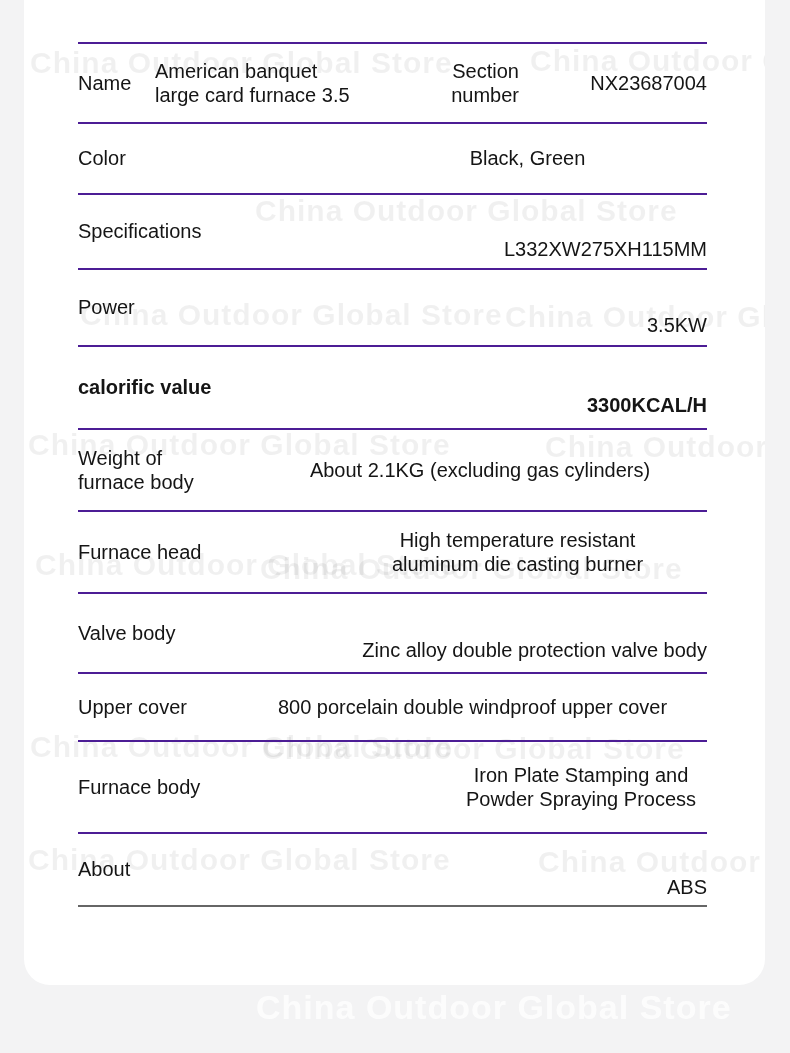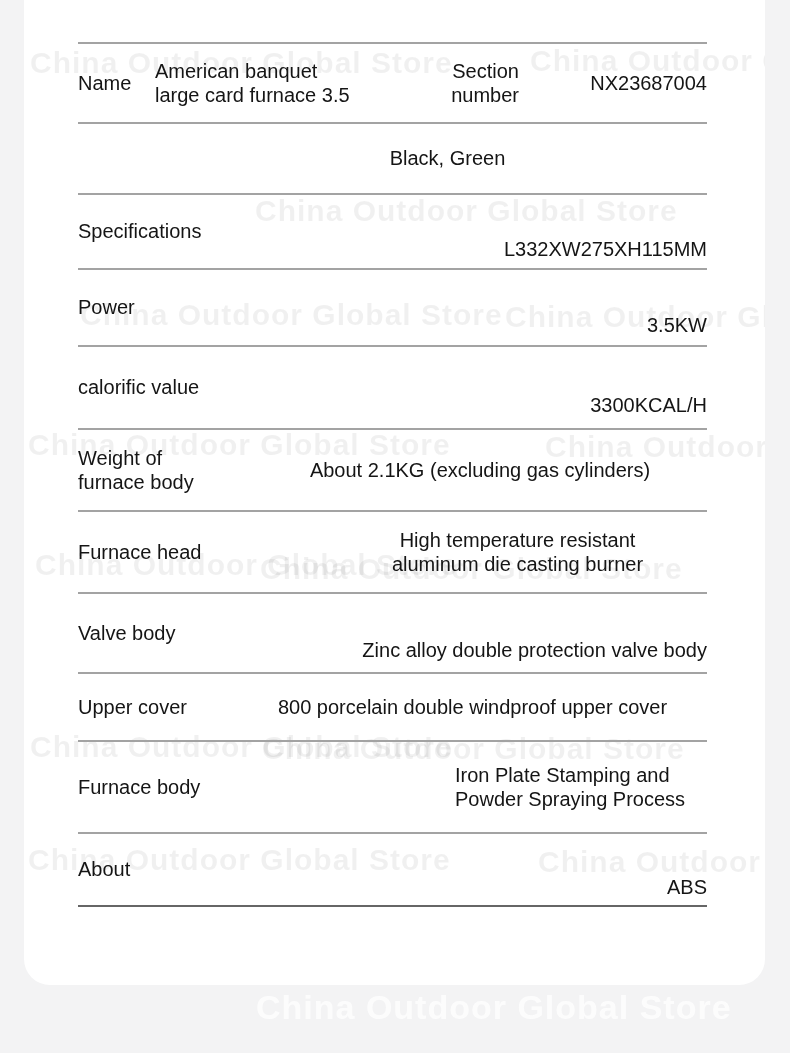--- a/index.html
+++ b/index.html
@@ -58,21 +58,21 @@
     position: absolute;
     left: 54px;
     top: 42px;
     width: 629px;
     z-index: 2;
     border-bottom: 2px solid #666666;
   }
   .row {
     display: flex;
     align-items: center;
-    border-top: 2px solid #a3a3a3;
+    border-top: 2px solid #4c1d95;
     box-sizing: border-box;
     font-size: 20px;
     line-height: 1.22;
   }
   .cell-label {
     width: 160px;
     flex: 0 0 160px;
     text-align: left;
     white-space: pre-line;
   }
@@ -80,21 +80,21 @@
     flex: 1 1 auto;
     white-space: pre-line;
   }
   .v-right  { text-align: right; margin-top: 35px; }
   .v-center { text-align: center; }
   
   .r0  { min-height: 80px; }
   .r1  { min-height: 71px; }
   .r2  { min-height: 75px; }
   .r3  { min-height: 77px; }
-  .r4  { min-height: 83px; }
+  .r4  { min-height: 83px; font-weight: bold; }
   .r5  { min-height: 82px; }
   .r6  { min-height: 80px; }
   .r7  { min-height: 82px; }
   .r8  { min-height: 68px; }
   .r9  { min-height: 92px; }
   .r10 { min-height: 73px; }
   .pad-color   { padding-left: 110px; }
   .pad-head    { padding-left: 90px; }
   .pad-weight  { padding-left: 15px; }
   
@@ -114,20 +114,21 @@
   }
   .cell-section-value {
     flex: 1 1 auto;
     text-align: right;
     white-space: nowrap;
   }
   
   .block-right {
     margin-left: auto;
     width: 252px;
+    text-align: center;
     white-space: pre-line;
   }
 </style>
 </head>
 <body>
 
 <div class="card">
 
   <div class="wm-layer">
     <span class="wm" style="left:6px;   top:46px;">China Outdoor Global Store</span>
@@ -150,20 +151,21 @@
     <div class="row r0">
       <div class="cell-label">Name</div>
       <div class="cell-name-value">American banquet
 large card furnace 3.5</div>
       <div class="cell-section-label">Section
 number</div>
       <div class="cell-section-value">NX23687004</div>
     </div>
 
     <div class="row r1">
+      <div class="cell-label">Color</div>
       <div class="cell-value v-center pad-color">Black, Green</div>
     </div>
 
     <div class="row r2">
       <div class="cell-label">Specifications</div>
       <div class="cell-value v-right">L332XW275XH115MM</div>
     </div>
 
     <div class="row r3">
       <div class="cell-label">Power</div>

